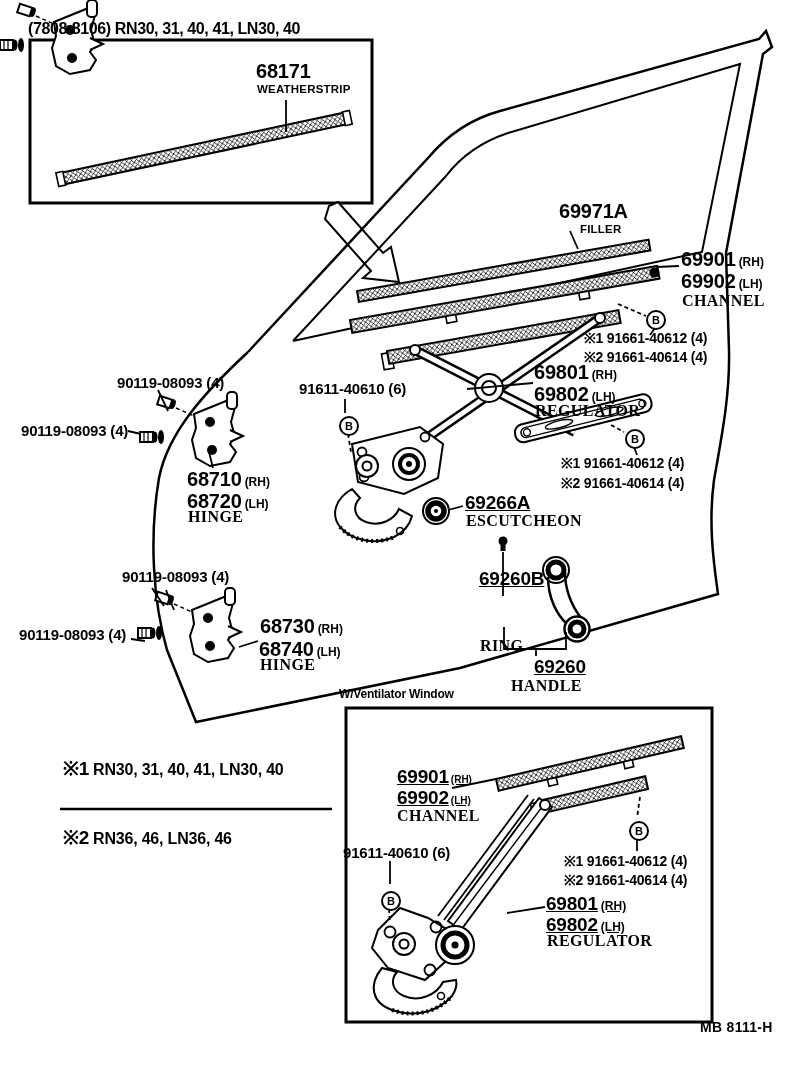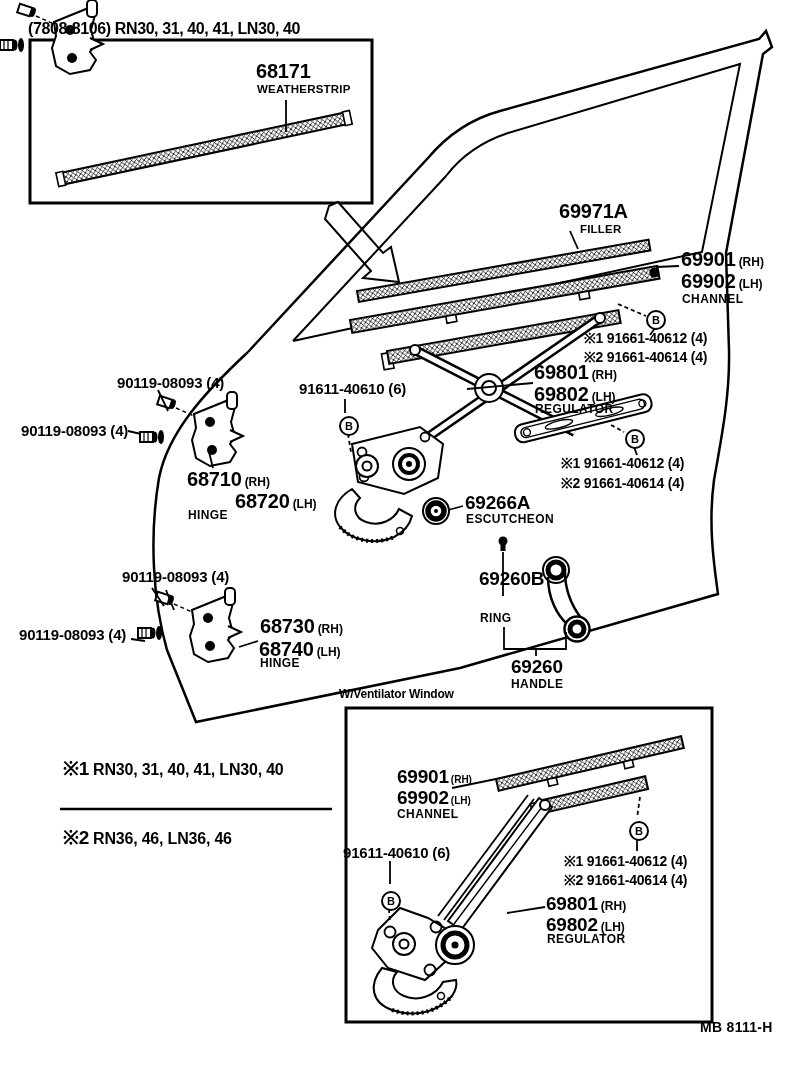--- a/index.html
+++ b/index.html
@@ -3,22 +3,22 @@
 <meta charset="utf-8">
 <style>
   html,body{margin:0;padding:0;background:#fff;}
   body{width:800px;height:1074px;position:relative;overflow:hidden;
        font-family:"Liberation Sans",sans-serif;color:#000;}
   svg.art{position:absolute;left:0;top:0;}
   .lbl{position:absolute;white-space:nowrap;font-weight:bold;line-height:1;letter-spacing:-0.2px;}
   .num{font-size:20px;}
   .num .sm{font-size:12px;margin-left:3px;letter-spacing:0;}
   .num .xs{font-size:10px;margin-left:2px;letter-spacing:0;}
-  .n19{font-size:19px;}
-  .cap{font-size:12px;letter-spacing:0.4px;}
+  .n19{font-size:19px;text-decoration:underline;}
+  .cap{font-size:16px;letter-spacing:0.4px;font-family:Liberation Serif, serif;}
   .cap11{font-size:11.5px;letter-spacing:0.2px;}
   .fast{font-size:15px;}
   .ref{font-size:14px;}
   .title{font-size:16px;letter-spacing:-0.4px;}
   .vtitle{font-size:12px;}
   .leg{font-size:16px;}
   .leg .pre{font-size:19px;margin-right:4px;}
   .code{font-size:14px;letter-spacing:0.3px;}
   .b-mark{position:absolute;width:16px;height:16px;border:2px solid #000;border-radius:50%;
           display:flex;align-items:center;justify-content:center;
@@ -34,34 +34,34 @@
   #l-ch1-name{left:682px;top:293px;}
   #l-fatop-1{left:584px;top:331px;}
   #l-fatop-2{left:584px;top:350px;}
   #l-reg-rh{left:534px;top:362px;}
   #l-reg-lh{left:534px;top:384px;}
   #l-reg-name{left:535px;top:403px;}
   #l-bolt6{left:299px;top:381px;}
   #l-h1-btop{left:117px;top:375px;}
   #l-h1-bleft{left:21px;top:423px;}
   #l-h1-rh{left:187px;top:469px;text-align:right;}
-  #l-h1-lh{left:187px;top:491px;margin-left:48px;}
+  #l-h1-lh{left:187px;top:491px;}
   #l-h1-name{left:188px;top:509px;}
   #l-famid-1{left:561px;top:456px;}
   #l-famid-2{left:561px;top:476px;}
   #l-esc-no{left:465px;top:493px;}
   #l-esc-name{left:466px;top:513px;}
   #l-h2-btop{left:122px;top:569px;}
   #l-h2-bleft{left:19px;top:627px;}
   #l-h2-rh{left:260px;top:616px;}
   #l-h2-lh{left:259px;top:639px;text-align:center;}
   #l-h2-name{left:260px;top:657px;}
   #l-ring-no{left:479px;top:569px;text-align:right;}
-  #l-ring-name{left:480px;top:612px;}
-  #l-handle-no{left:511px;top:657px;text-align:right;}
+  #l-ring-name{left:480px;top:638px;}
+  #l-handle-no{left:534px;top:657px;text-align:right;}
   #l-handle-name{left:511px;top:678px;}
   #l-legend-1{left:63px;top:759px;}
   #l-legend-2{left:63px;top:828px;}
   #l-vent-title{left:339px;top:688px;}
   #l-vch-r1{left:397px;top:767px;}
   #l-vch-r2{left:397px;top:788px;}
   #l-vch-name{left:397px;top:808px;}
   #l-vbolt6{left:343px;top:845px;}
   #l-vfa-1{left:564px;top:854px;}
   #l-vfa-2{left:564px;top:873px;}

